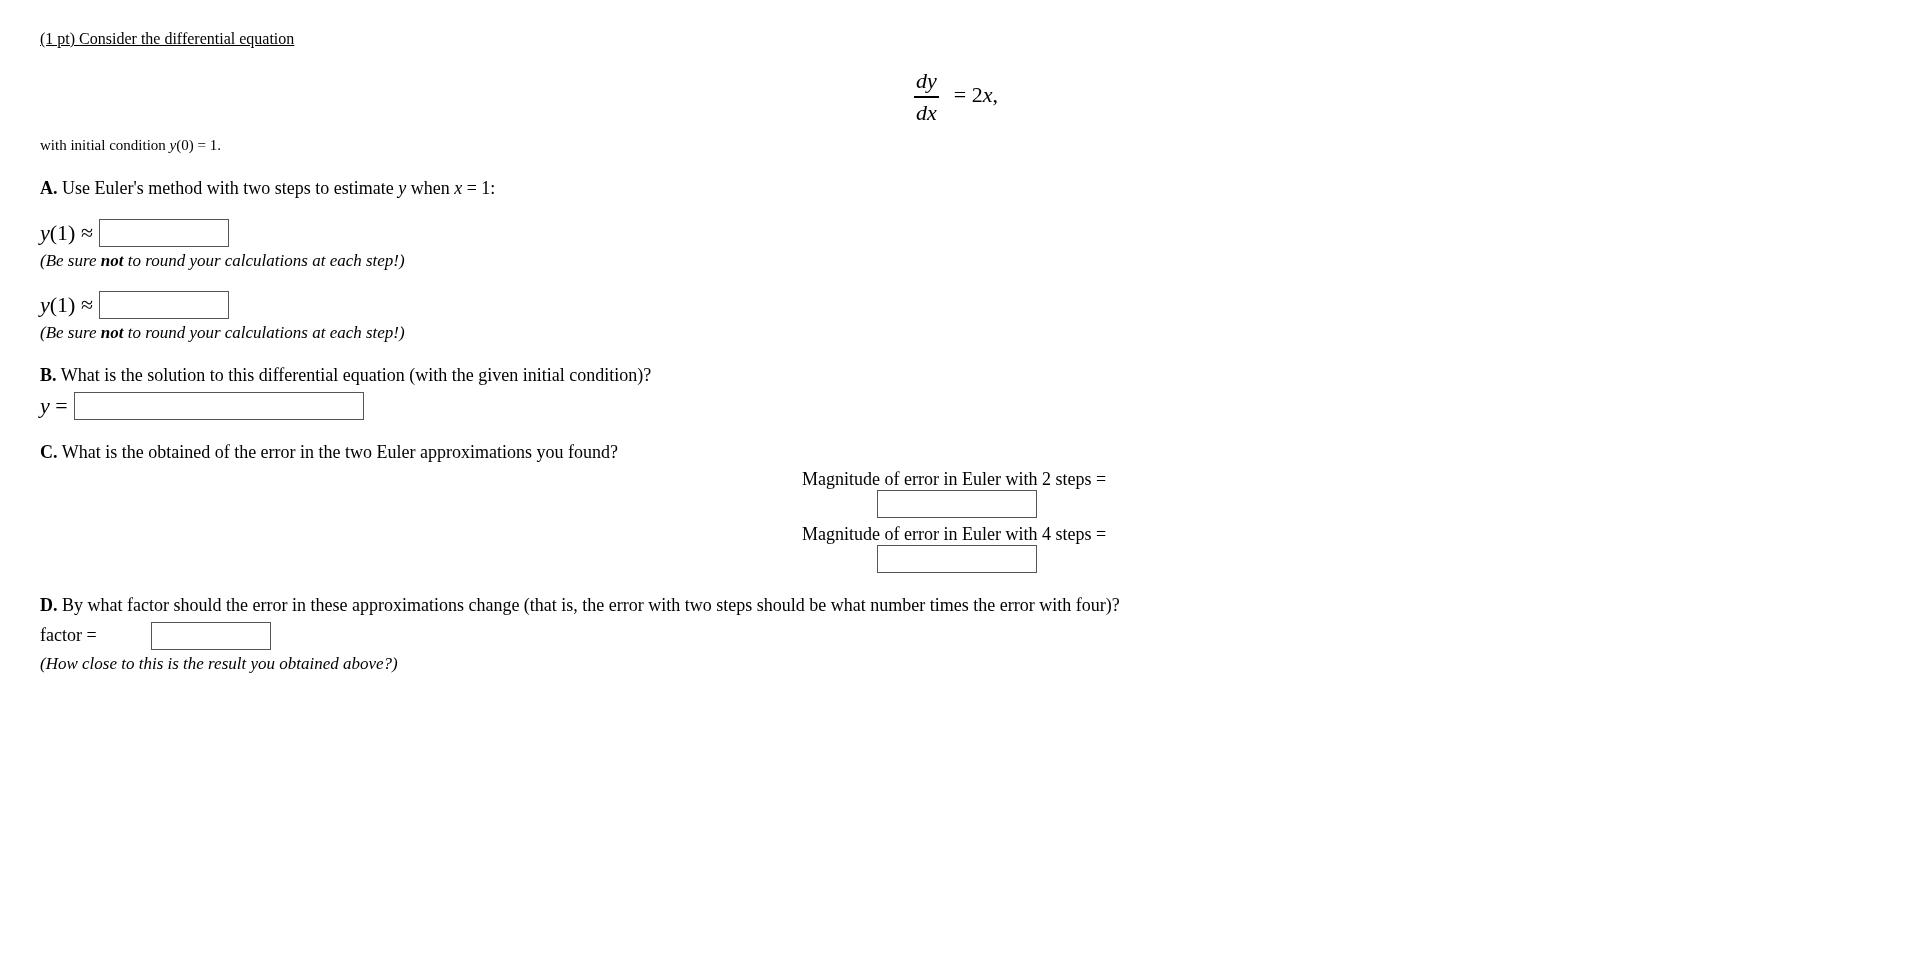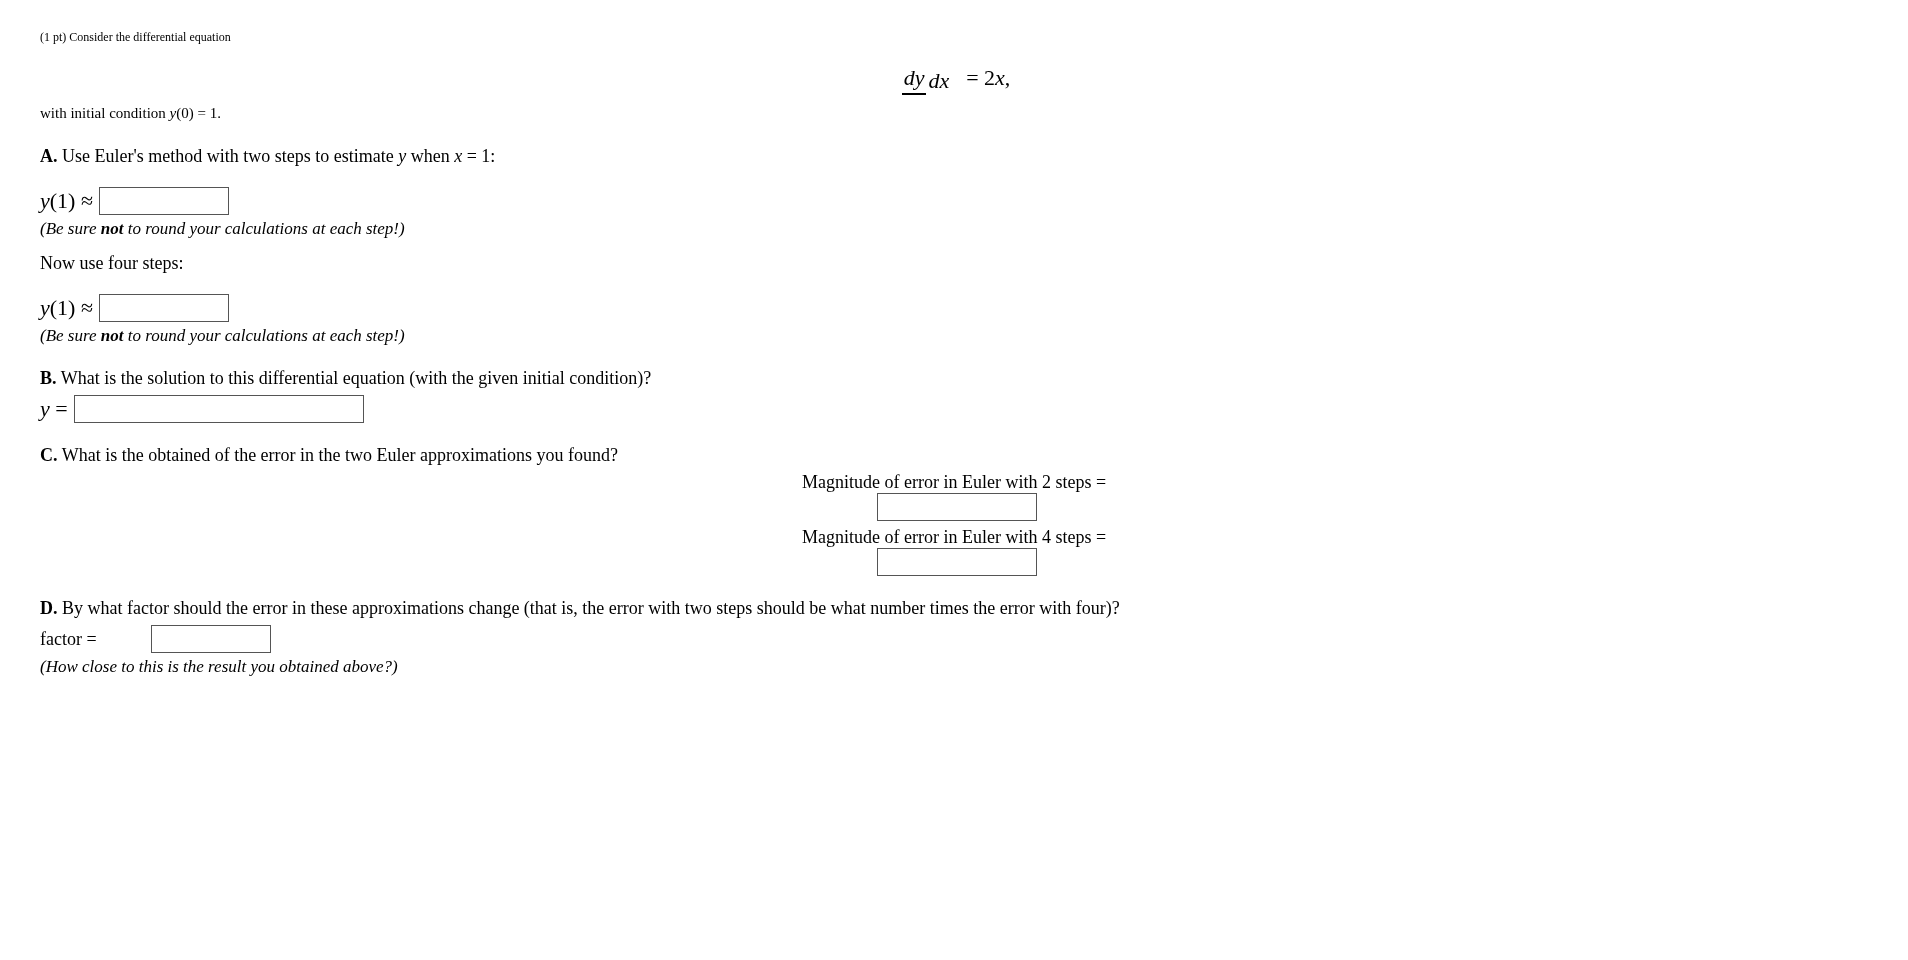--- a/index.html
+++ b/index.html
@@ -11,29 +11,31 @@
       background: #ffffff;
       font-family: "Times New Roman", Times, serif;
       font-size: 18px;
       color: #000000;
       padding: 30px 40px;
       width: 1908px;
       min-height: 960px;
     }
     .problem-header {
       margin-bottom: 20px;
-      font-size: 12px;
+      font-size: 16px;
+      text-decoration: underline;
     }
     .equation-center {
       text-align: center;
       margin: 18px 0 10px 0;
       font-size: 22px;
     }
     .fraction {
       display: inline-flex;
+      flex-direction: column;
       align-items: center;
       vertical-align: middle;
       margin: 0 4px;
     }
     .fraction-num {
       font-style: italic;
       border-bottom: 2px solid #000;
       padding: 0 2px 2px 2px;
       line-height: 1.2;
     }
@@ -155,23 +157,20 @@
     <span class="section-label">A.</span><span> Use Euler's method with two steps to estimate <span class="math-italic">y</span> when <span class="math-italic">x</span> = 1:</span>
   </div>
   <div class="approx-line">
     <span><span class="math-italic">y</span>(1) ≈</span>
     <input type="text" value="" style="">
   </div>
   <div class="italic-note">
     (Be sure <strong>not</strong> to round your calculations at each step!)
   </div>
 
-  <div class="now-use" style="margin-top:14px;">
-    <span>Now use four steps:</span>
-  </div>
   <div class="approx-line">
     <span><span class="math-italic">y</span>(1) ≈</span>
     <input type="text" value="" style="">
   </div>
   <div class="italic-note">
     (Be sure <strong>not</strong> to round your calculations at each step!)
   </div>
 </div>
 
 <div class="section">

